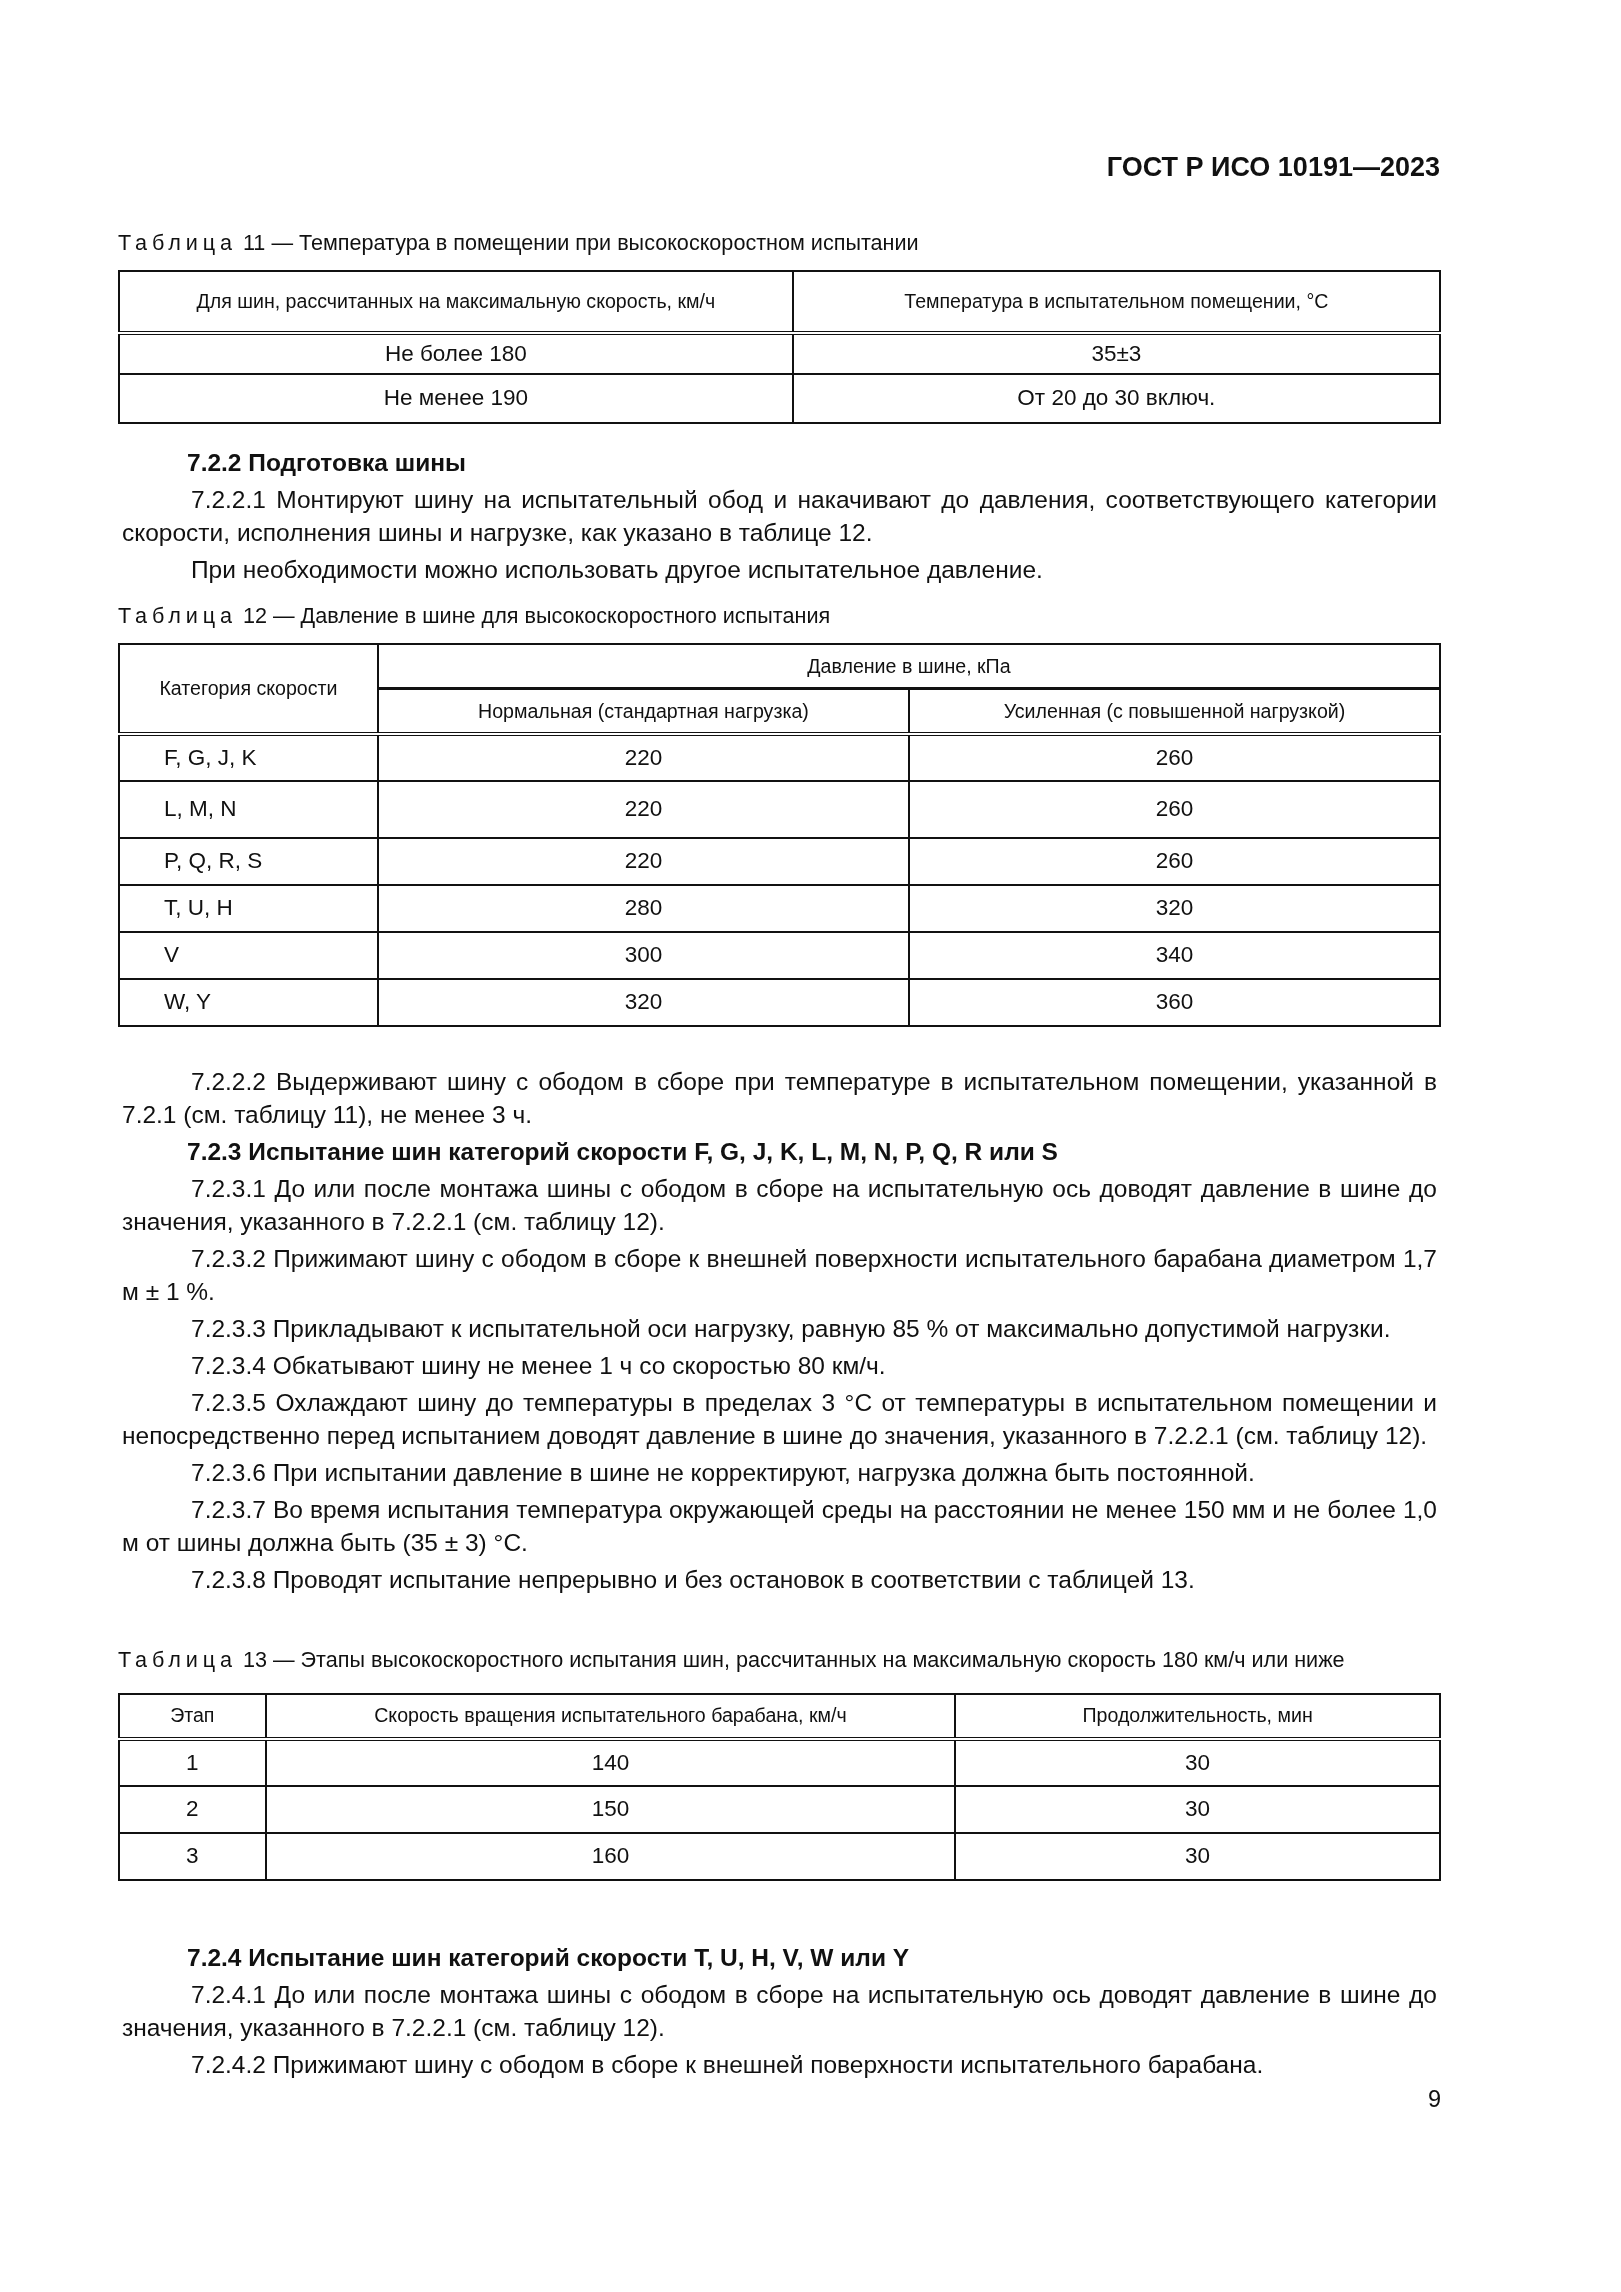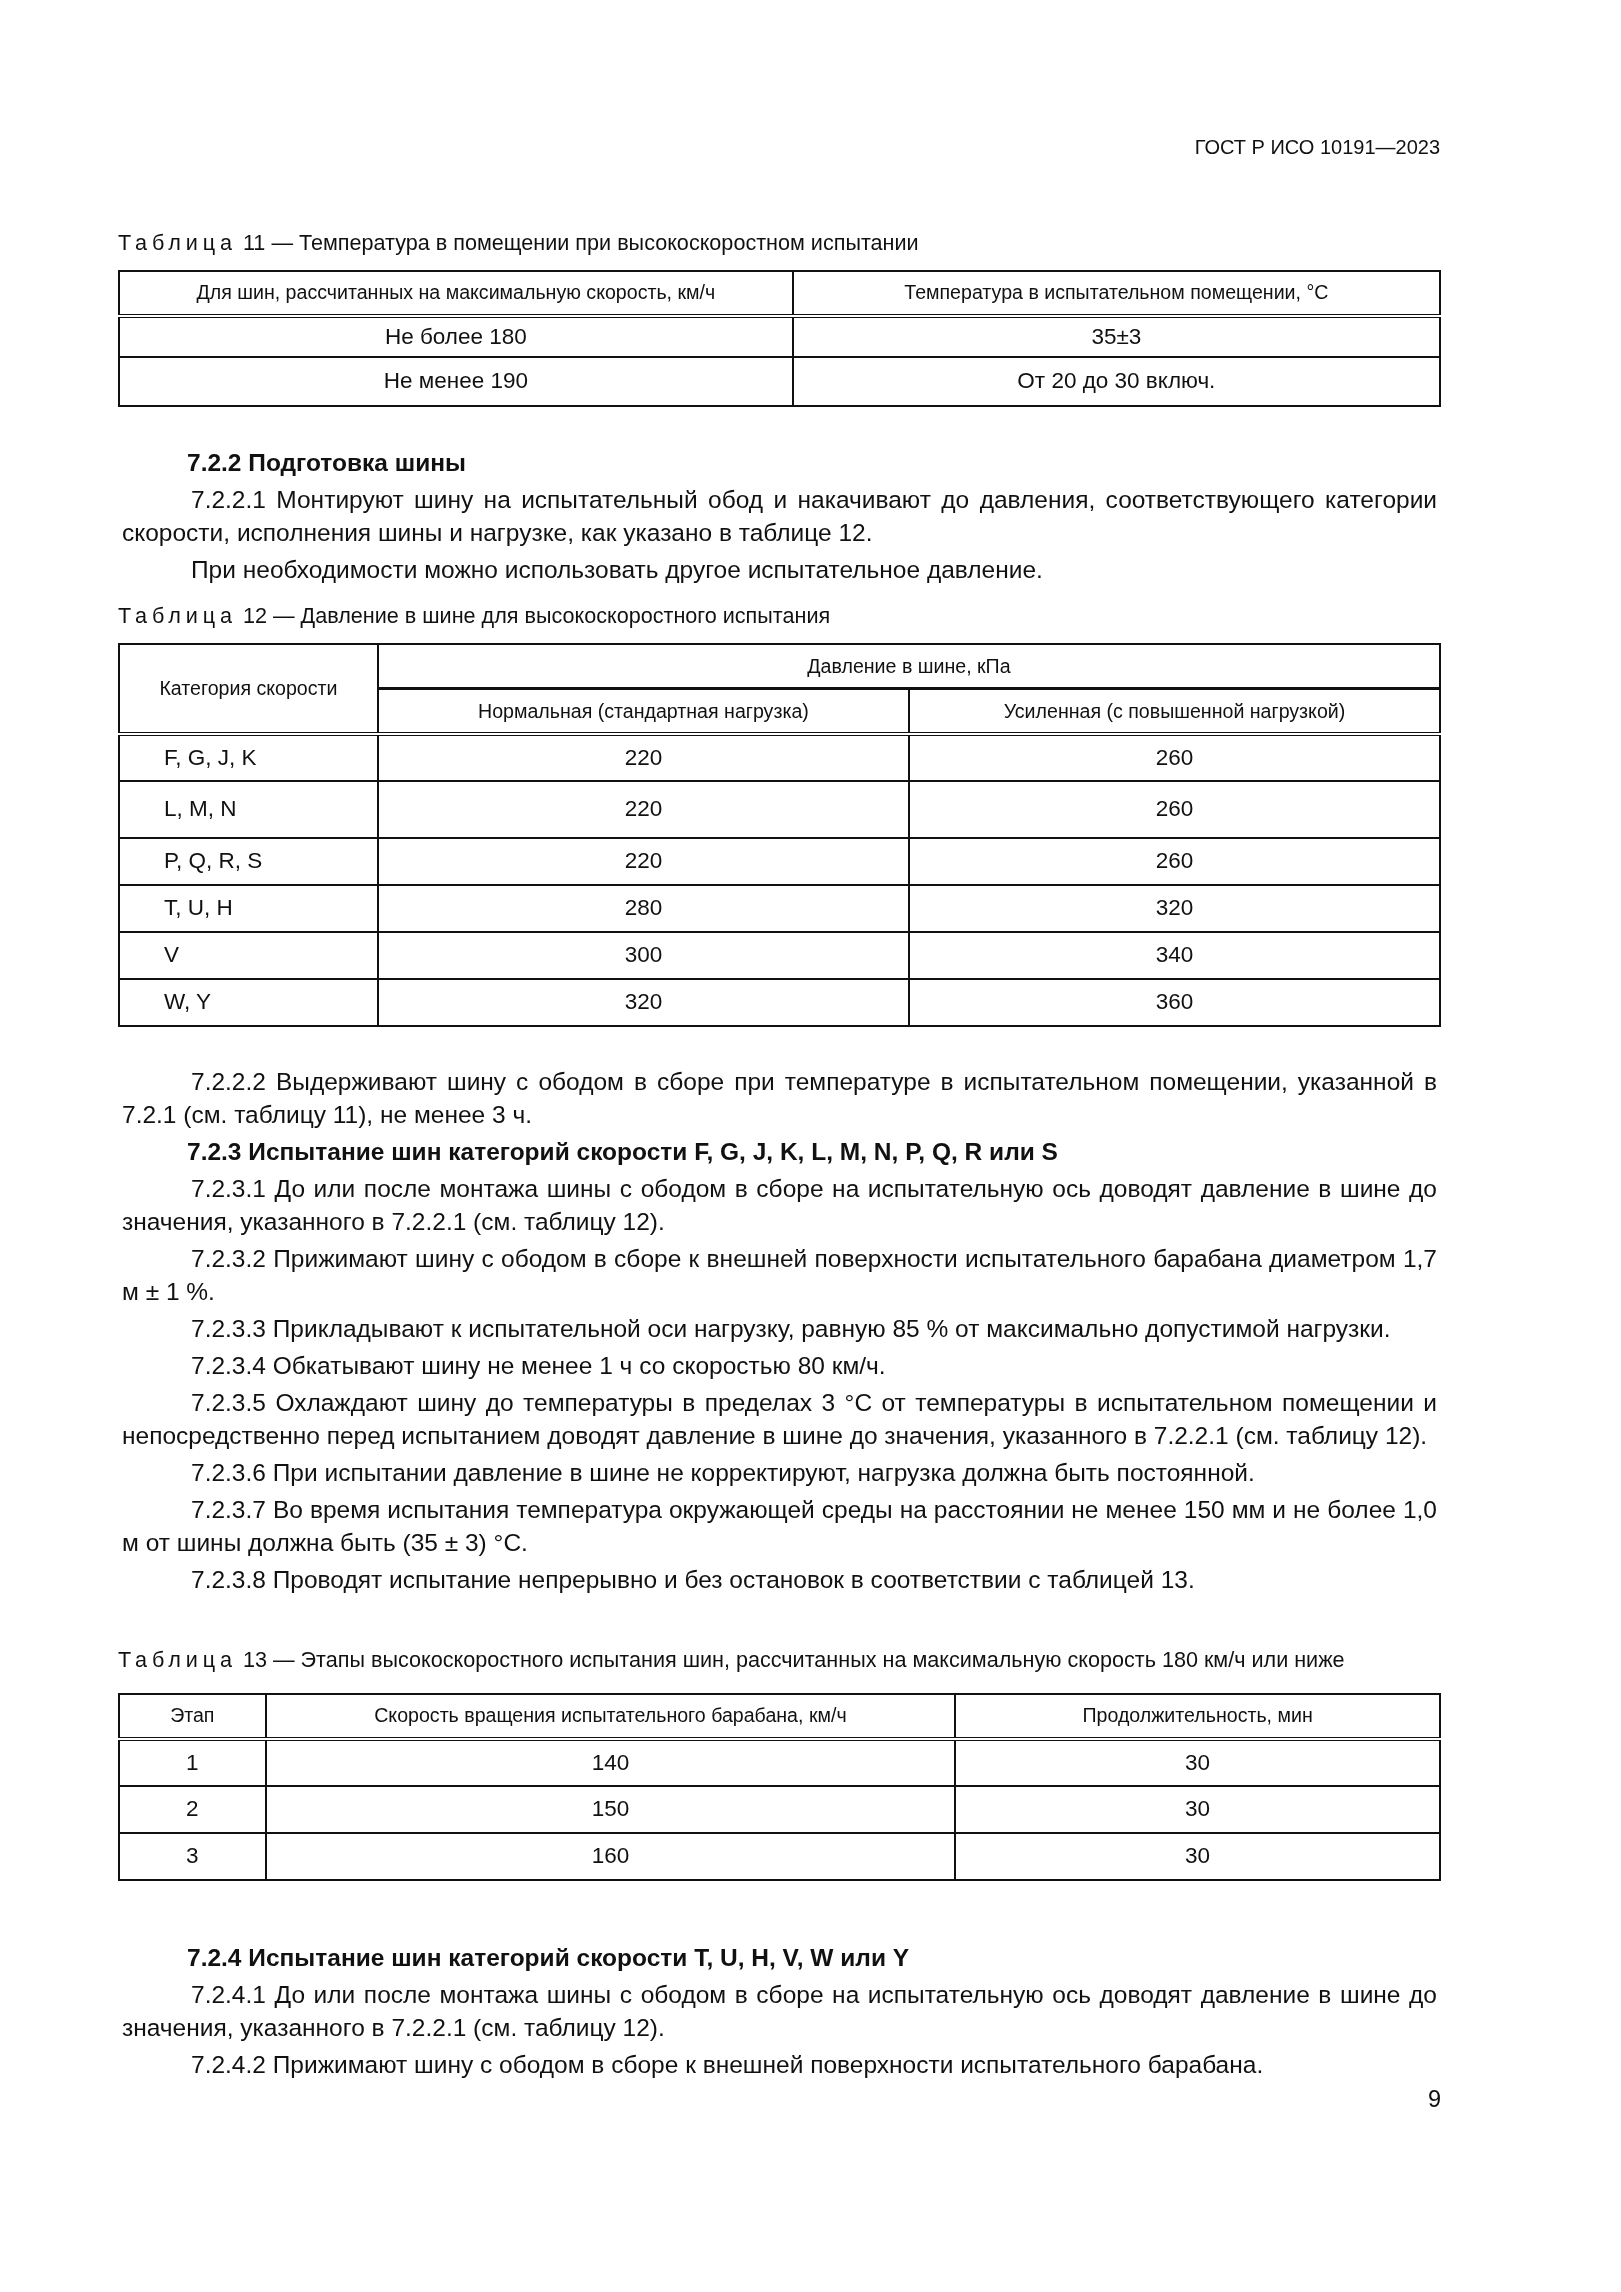--- a/index.html
+++ b/index.html
@@ -1,17 +1,17 @@
 <!DOCTYPE html>
 <html><head>
 <meta charset="utf-8">
 <style>
   html, body { margin: 0; padding: 0; background: #fff; }
   body { width: 1621px; height: 2293px; position: relative; font-family: "Liberation Sans", sans-serif; color: #111; }
-  .header { position: absolute; top: 136px; right: 181px; font-weight: normal; font-size: 20px; }
+  .header { position: absolute; top: 152px; right: 181px; font-weight: bold; font-size: 27px; }
   .page { position: absolute; left: 118px; width: 1323px; }
   .caption { font-size: 21.6px; line-height: 31px; }
   .caption .spaced { letter-spacing: 4.9px; }
   table { border-collapse: collapse; width: 100%; }
   td, th { border: 2px solid #111; text-align: center; font-weight: normal; }
   .th-small { font-size: 19.6px; }
   .cell { font-size: 22.5px; }
   .left { text-align: left; padding-left: 44px; }
   .doubleline { border-bottom: 4.9px double #111; }
   p { margin: 4px; font-size: 24.5px; line-height: 33px; text-align: justify; }
@@ -21,21 +21,21 @@
 </style>
 </head>
 <body>
 
 <div class="header">ГОСТ Р ИСО 10191—2023</div>
 
 <div class="page" style="top:227px;">
   <div class="caption"><span class="spaced">Таблица</span><span> 11 — Температура в помещении при высокоскоростном испытании</span></div>
   <table style="margin-top:11.8px;">
     <tbody>
-        <tr class="doubleline" style="height:45px;">
+        <tr class="doubleline" style="height:62px;">
       <th class="th-small" style="width:51%;">Для шин, рассчитанных на максимальную скорость, км/ч</th>
       <th class="th-small">Температура в испытательном помещении, °С</th>
     </tr>
     <tr style="height:41px;">
       <td class="cell">Не более 180</td>
       <td class="cell">35±3</td>
     </tr>
     <tr style="height:49px;margin-top:12px;">
       <td class="cell">Не менее 190</td>
       <td class="cell">От 20 до 30 включ.</td>

